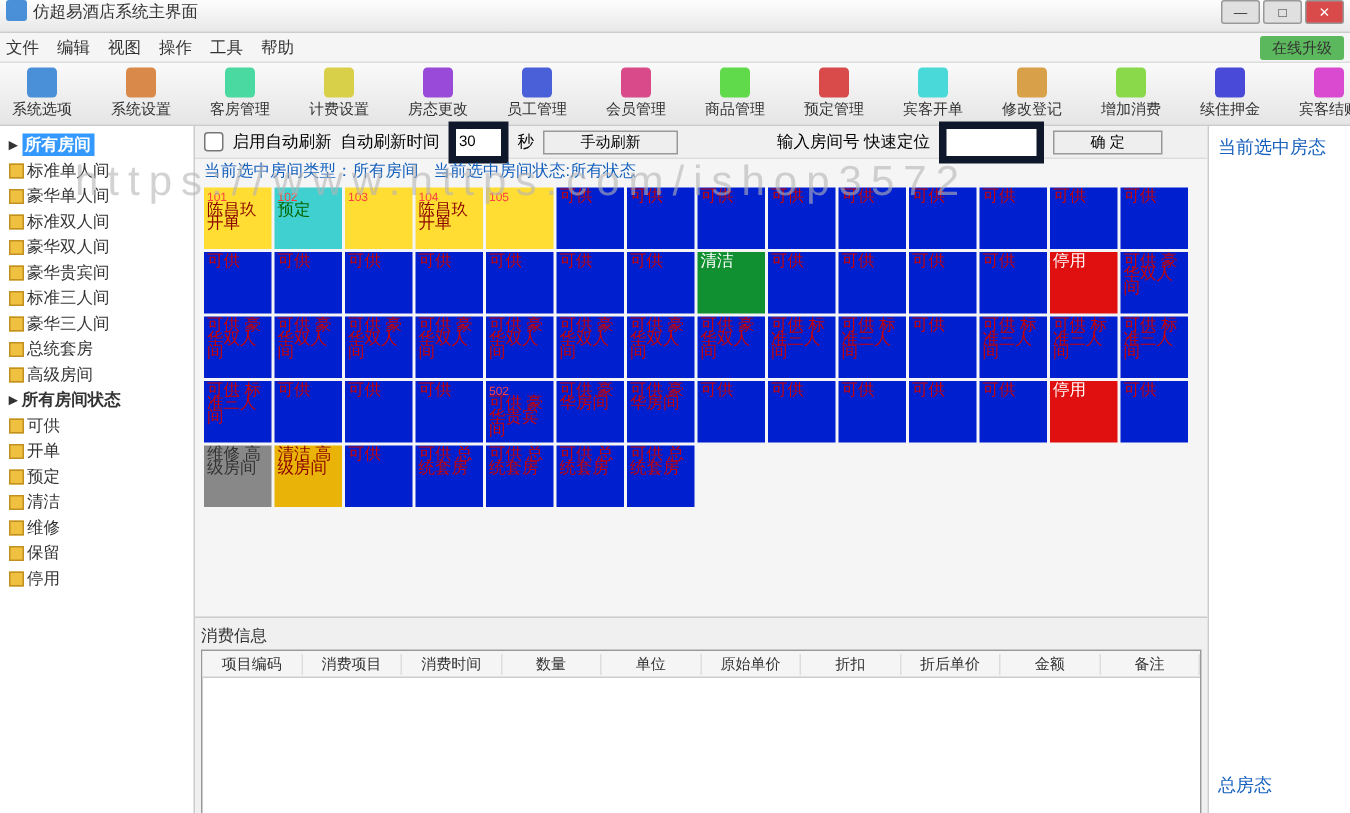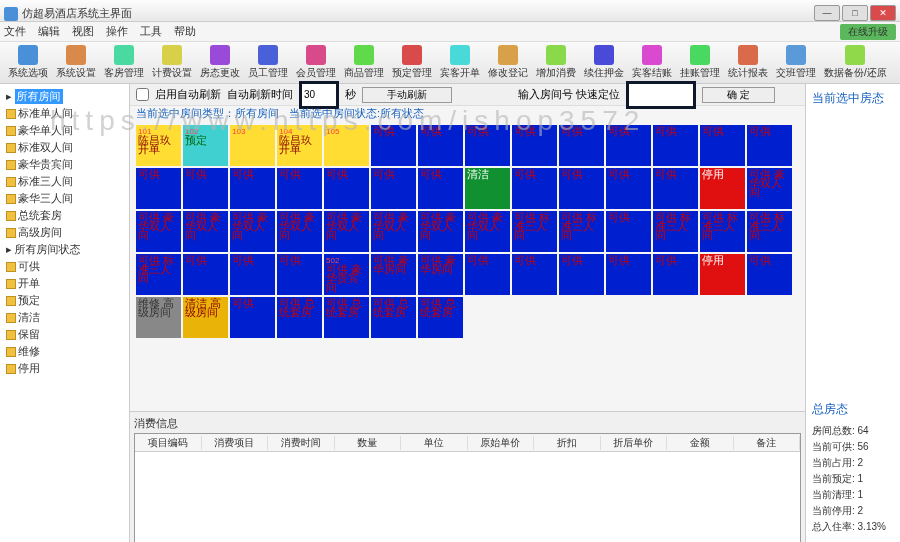--- a/index.html
+++ b/index.html
@@ -1,40 +1,40 @@
 <!DOCTYPE html>
 <html><head>
 <meta charset="utf-8">
 <style>
 *{box-sizing:border-box;margin:0;padding:0;font-family:"Microsoft YaHei",SimSun,sans-serif;font-size:11px}
 body{background:#f0f0f0;width:900px;height:542px;overflow:hidden;position:relative}
-.titlebar{height:22px;background:linear-gradient(#fdfdfd,#e8e8e8);border-bottom:1px solid #ccc;display:flex;align-items:flex-end;padding:0 4px}
+.titlebar{height:22px;background:linear-gradient(#fdfdfd,#e8e8e8);border-bottom:1px solid #ccc;display:flex;align-items:flex-start;padding:0 4px}
 .titlebar .icon{width:14px;height:14px;background:#4a90d9;border-radius:2px;margin-right:4px}
 .titlebar .title{flex:1;color:#333}
 .winbtns{display:flex;gap:2px}
 .winbtn{width:26px;height:16px;background:#e0e0e0;border:1px solid #999;border-radius:2px;display:flex;align-items:center;justify-content:center;font-size:9px;color:#333}
 .winbtn.close{background:#d94a4a;color:#fff}
 .menubar{height:20px;background:#f5f5f5;display:flex;align-items:center;padding:0 4px;gap:12px;border-bottom:1px solid #ddd}
 .menubar span{color:#333;cursor:default}
 .greenbtn{margin-left:auto;background:#5cb85c;color:#fff;padding:1px 8px;border-radius:2px;font-size:10px}
-.toolbar{height:42px;background:linear-gradient(#fafafa,#e5e5e5);border-bottom:1px solid #ccc;display:flex;align-items:center;padding:0 4px;gap:0}
+.toolbar{height:42px;background:linear-gradient(#fafafa,#e5e5e5);border-bottom:1px solid #ccc;display:flex;align-items:center;padding:0 4px;gap:18px}
 .tbtn{display:flex;flex-direction:column;align-items:center;padding:2px 4px;gap:1px;cursor:pointer}
 .tbtn .ticon{width:20px;height:20px;border-radius:3px}
 .tbtn .tlbl{font-size:10px;color:#333;white-space:nowrap}
 .main{display:flex;height:458px}
 .sidebar{width:130px;background:#fff;border-right:1px solid #ccc;padding:4px;overflow:hidden}
 .tree{list-style:none}
 .tree li{padding:1px 0 1px 14px;color:#333;white-space:nowrap;position:relative}
 .tree li::before{content:"";position:absolute;left:2px;top:4px;width:8px;height:8px;background:#f0c040;border:1px solid #c09020}
-.tree .root{padding-left:2px;font-weight:normal}
+.tree .root{padding-left:2px;font-weight:bold}
 .tree .root::before{display:none}
 .tree .hl{background:#3399ff;color:#fff;display:inline-block;padding:0 2px}
 .content{flex:1;display:flex;flex-direction:column;background:#f5f5f5}
 .filterbar{height:22px;display:flex;align-items:center;gap:6px;padding:2px 6px;background:#f0f0f0;border-bottom:1px solid #ddd}
-.filterbar input[type=text]{border:3px solid #0f172a;height:28px;padding:0 2px;font-size:10px}
+.filterbar input[type=text]{border:5px solid #0f172a;height:28px;padding:0 2px;font-size:10px}
 .filterbar .btn{border:1px solid #999;background:#eee;padding:0 24px;height:16px;font-size:10px}
 .statusbar{height:18px;display:flex;align-items:center;padding:0 6px;gap:10px;color:#1560bd;font-size:11px}
 .grid{flex:0 0 auto;padding:4px 6px;display:flex;flex-wrap:wrap;gap:2px;align-content:flex-start;height:290px;overflow:hidden}
 .room{width:45px;height:41px;padding:2px;font-size:8px;line-height:9px;color:#c00;overflow:hidden;position:relative}
 .room.blue{background:#0020d0}
 .room.yellow{background:#ffdd33;color:#800}
 .room.cyan{background:#40d0d0;color:#060}
 .room.red{background:#e01010;color:#fff}
 .room.green{background:#109030;color:#fff}
 .room.gray{background:#888;color:#333}
@@ -149,32 +149,33 @@
     </div>
   </div>
 
 <div class="main">
   <div class="sidebar">
     <ul class="tree" id="tree">
         <li class="root">▸ <span class="hl">所有房间</span></li>
         <li>标准单人间</li>
         <li>豪华单人间</li>
         <li>标准双人间</li>
+        <li>豪华双人间</li>
         <li>豪华贵宾间</li>
         <li>标准三人间</li>
         <li>豪华三人间</li>
         <li>总统套房</li>
         <li>高级房间</li>
         <li class="root">▸ 所有房间状态</li>
         <li>可供</li>
         <li>开单</li>
         <li>预定</li>
         <li>清洁</li>
+        <li>维修</li>
         <li>保留</li>
-        <li>维修</li>
         <li>停用</li>
       </ul>
 
   </div>
 
   <div class="content">
     <div class="filterbar">
       <input type="checkbox" style="">
       <span>启用自动刷新</span>
       <span>自动刷新时间</span>
@@ -402,25 +403,16 @@
             <span>备注</span>
           </div>
       </div>
     </div>
   </div>
 
   <div class="rightpanel">
     <div class="hdr">当前选中房态</div>
     <div style="flex:1"></div>
     <div class="sect">总房态</div>
-    <div id="rrows">
-        <div class="row">房间总数: 64</div>
-        <div class="row">当前可供: 56</div>
-        <div class="row">当前占用: 2</div>
-        <div class="row">当前预定: 1</div>
-        <div class="row">当前清理: 1</div>
-        <div class="row">当前停用: 2</div>
-        <div class="row">总入住率: 3.13%</div>
-      </div>
   </div>
 </div>
 
 <div class="watermark">https://www.https.com/ishop3572</div>
 
 </body></html>

